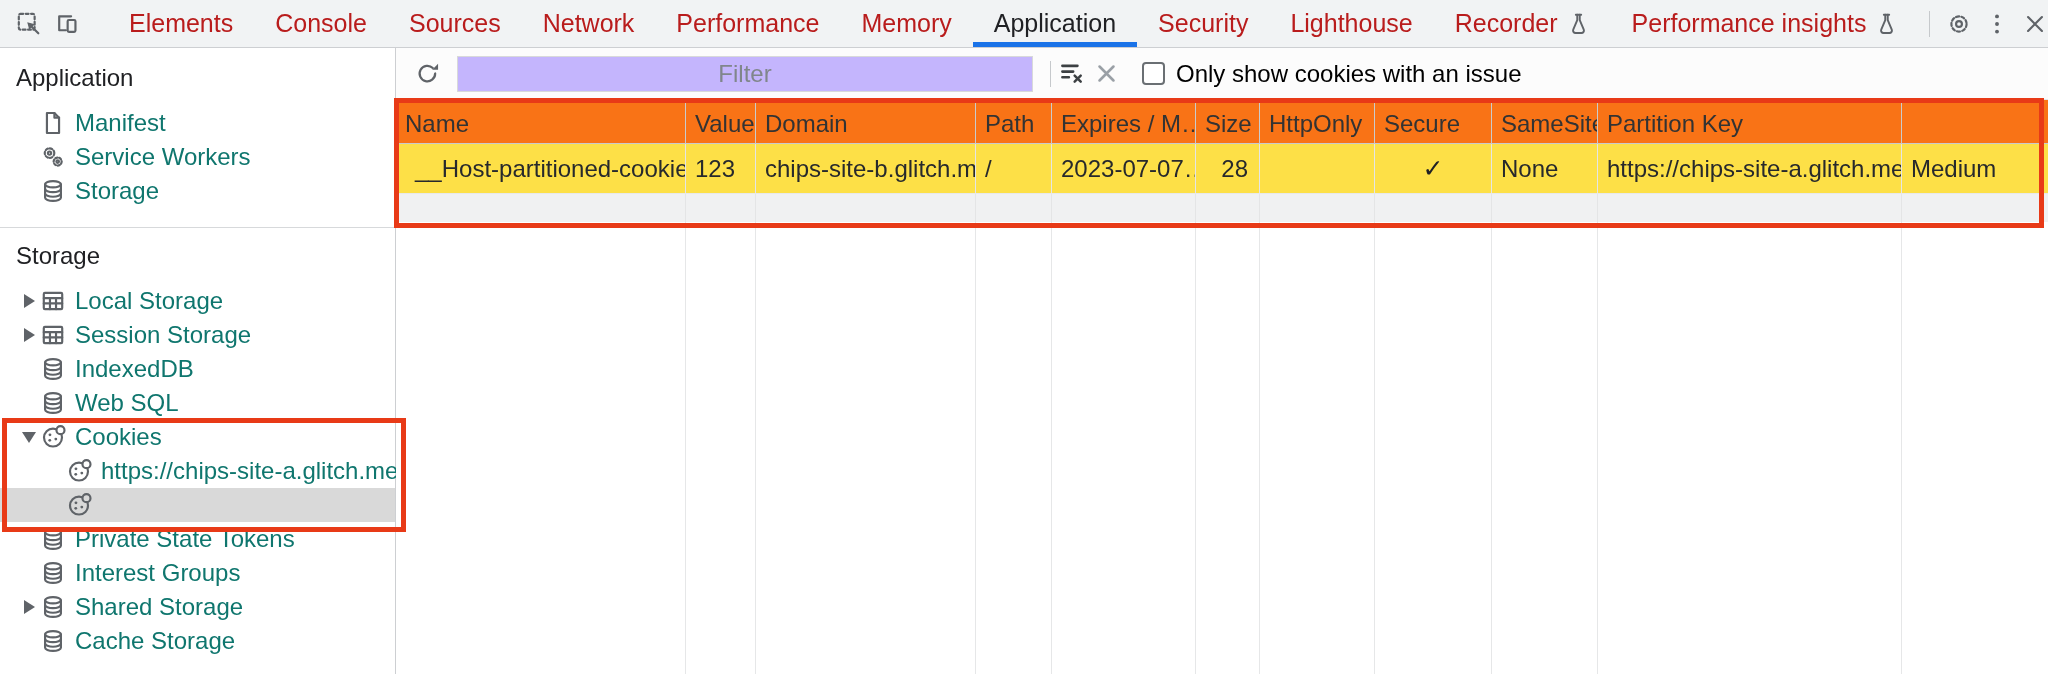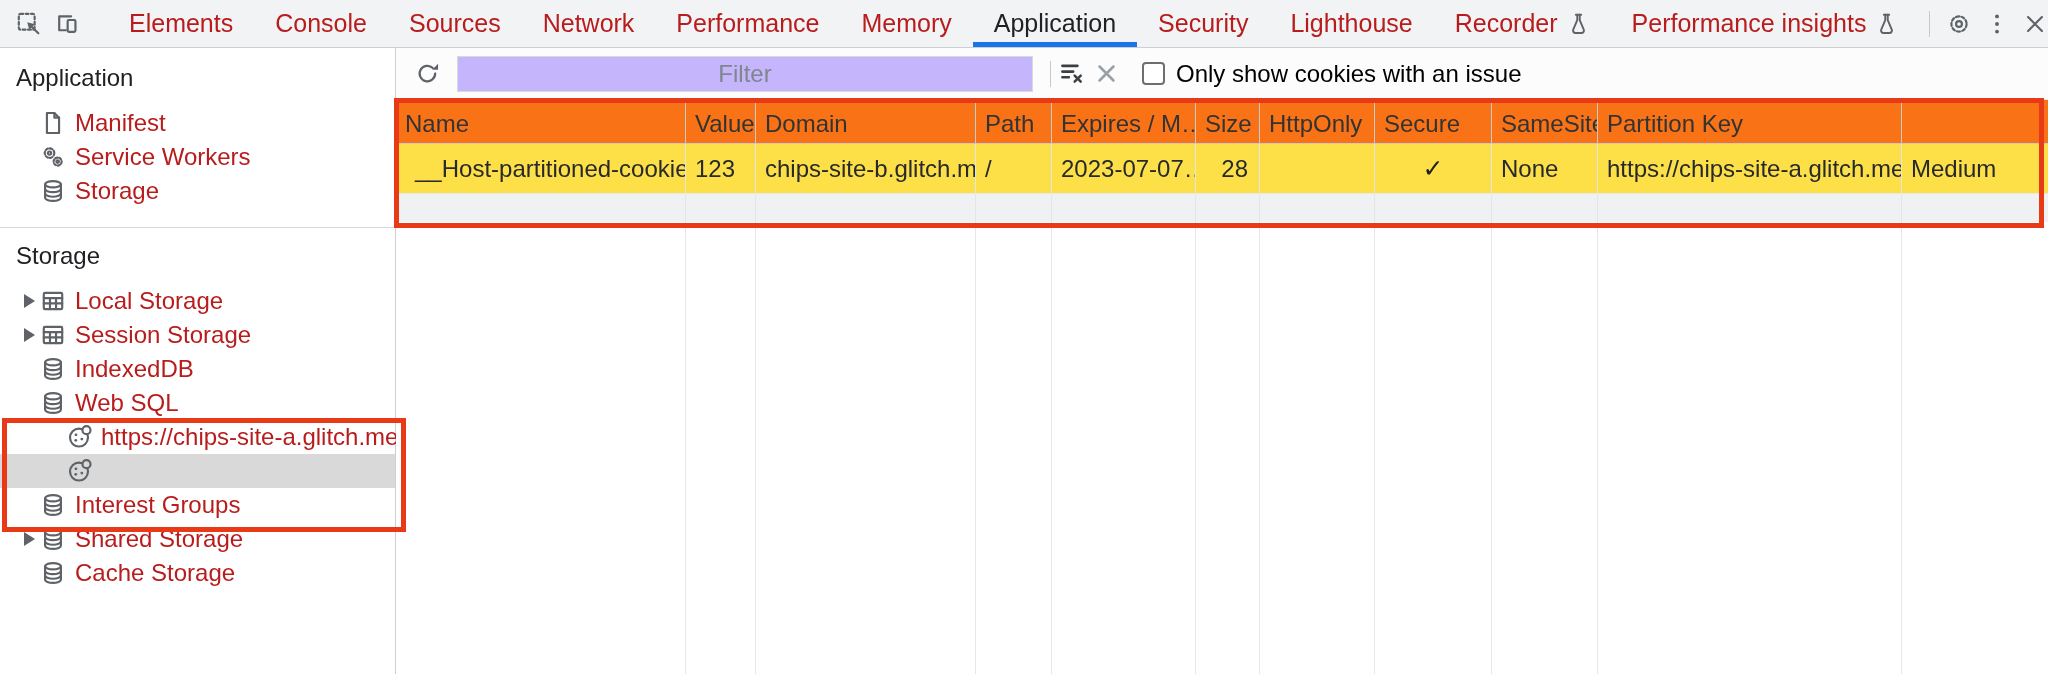--- a/index.html
+++ b/index.html
@@ -28,21 +28,21 @@
 
   
   .sidebar { width:396px; border-right:1px solid #cdcfd2; background:#fff; flex:none;
     padding-top:0; }
   .section { }
   .section.first { border-bottom:1px solid #d7d9db; padding-bottom:19px; }
   .section-title { font-size:24px; color:#202124; padding-left:16px; height:28px;
     line-height:28px; margin-top:16px; margin-bottom:14px; }
   .section.second .section-title { margin-top:14px; margin-bottom:14px; }
   .tree-item { height:34px; display:flex; align-items:center; padding-left:18px;
-    font-size:24px; color:#b91c1c; white-space:nowrap; }
+    font-size:24px; color:#0f766e; white-space:nowrap; }
   .tree-item.child { padding-left:44px; }
   .tree-item.selected { background:#d9d9d9; --icon-bg:#d9d9d9; }
   .arrow-slot { width:22px; flex:none; display:flex; align-items:center; justify-content:center; }
   .tri-right { width:0; height:0; border-left:11px solid #5f6368;
     border-top:7px solid transparent; border-bottom:7px solid transparent; }
   .tri-down { width:0; height:0; border-top:11px solid #5f6368;
     border-left:7px solid transparent; border-right:7px solid transparent; }
   .tree-icon { width:26px; height:26px; flex:none; margin-right:9px; }
   .tree-icon svg { width:26px; height:26px; }
 
@@ -273,44 +273,71 @@
           <span class="tree-icon">
             <svg viewBox="0 0 24 24">
               <ellipse cx="12" cy="5.8" rx="7.3" ry="2.9" stroke="#5f6368" fill="none" stroke-width="2" stroke-linecap="round" stroke-linejoin="round"></ellipse>
               <path d="M4.7 5.8v12.4c0 1.6 3.3 2.9 7.3 2.9s7.3-1.3 7.3-2.9V5.8" stroke="#5f6368" fill="none" stroke-width="2" stroke-linecap="round" stroke-linejoin="round"></path>
               <path d="M4.7 10.2c0 1.6 3.3 2.9 7.3 2.9s7.3-1.3 7.3-2.9" stroke="#5f6368" fill="none" stroke-width="2" stroke-linecap="round" stroke-linejoin="round"></path>
               <path d="M4.7 14.4c0 1.6 3.3 2.9 7.3 2.9s7.3-1.3 7.3-2.9" stroke="#5f6368" fill="none" stroke-width="2" stroke-linecap="round" stroke-linejoin="round"></path>
             </svg>
           </span>
           <span>Web SQL</span>
         </div>
-        <div class="tree-item child">
-          <span class="arrow-slot"></span>
+        <div class="tree-item">
+          <span class="arrow-slot">
+            <span class="tri-down"></span>
+          </span>
           <span class="tree-icon">
             <svg viewBox="0 0 24 24">
               <circle cx="12" cy="12.5" r="8.3" stroke="#5f6368" fill="none" stroke-width="2" stroke-linecap="round" stroke-linejoin="round"></circle>
               <circle cx="18.9" cy="5.7" r="3.7" fill="var(--icon-bg,#fff)" stroke="#5f6368" stroke-width="2" stroke-linecap="round" stroke-linejoin="round"></circle>
               <circle cx="9.2" cy="10" r="1.3" fill="#5f6368"></circle>
               <circle cx="14.6" cy="13.9" r="1.3" fill="#5f6368"></circle>
               <circle cx="9" cy="15.1" r="1.3" fill="#5f6368"></circle>
             </svg>
           </span>
-          <span>https://chips-site-a.glitch.me</span>
-        </div>
-        <div class="tree-item child selected">
+          <span>Cookies</span>
+        </div>
+        <div class="tree-item child">
           <span class="arrow-slot"></span>
           <span class="tree-icon">
             <svg viewBox="0 0 24 24">
               <circle cx="12" cy="12.5" r="8.3" stroke="#5f6368" fill="none" stroke-width="2" stroke-linecap="round" stroke-linejoin="round"></circle>
               <circle cx="18.9" cy="5.7" r="3.7" fill="var(--icon-bg,#fff)" stroke="#5f6368" stroke-width="2" stroke-linecap="round" stroke-linejoin="round"></circle>
               <circle cx="9.2" cy="10" r="1.3" fill="#5f6368"></circle>
               <circle cx="14.6" cy="13.9" r="1.3" fill="#5f6368"></circle>
               <circle cx="9" cy="15.1" r="1.3" fill="#5f6368"></circle>
             </svg>
           </span>
+          <span>https://chips-site-a.glitch.me</span>
+        </div>
+        <div class="tree-item child selected">
+          <span class="arrow-slot"></span>
+          <span class="tree-icon">
+            <svg viewBox="0 0 24 24">
+              <circle cx="12" cy="12.5" r="8.3" stroke="#5f6368" fill="none" stroke-width="2" stroke-linecap="round" stroke-linejoin="round"></circle>
+              <circle cx="18.9" cy="5.7" r="3.7" fill="var(--icon-bg,#fff)" stroke="#5f6368" stroke-width="2" stroke-linecap="round" stroke-linejoin="round"></circle>
+              <circle cx="9.2" cy="10" r="1.3" fill="#5f6368"></circle>
+              <circle cx="14.6" cy="13.9" r="1.3" fill="#5f6368"></circle>
+              <circle cx="9" cy="15.1" r="1.3" fill="#5f6368"></circle>
+            </svg>
+          </span>
+        </div>
+        <div class="tree-item">
+          <span class="arrow-slot"></span>
+          <span class="tree-icon">
+            <svg viewBox="0 0 24 24">
+              <ellipse cx="12" cy="5.8" rx="7.3" ry="2.9" stroke="#5f6368" fill="none" stroke-width="2" stroke-linecap="round" stroke-linejoin="round"></ellipse>
+              <path d="M4.7 5.8v12.4c0 1.6 3.3 2.9 7.3 2.9s7.3-1.3 7.3-2.9V5.8" stroke="#5f6368" fill="none" stroke-width="2" stroke-linecap="round" stroke-linejoin="round"></path>
+              <path d="M4.7 10.2c0 1.6 3.3 2.9 7.3 2.9s7.3-1.3 7.3-2.9" stroke="#5f6368" fill="none" stroke-width="2" stroke-linecap="round" stroke-linejoin="round"></path>
+              <path d="M4.7 14.4c0 1.6 3.3 2.9 7.3 2.9s7.3-1.3 7.3-2.9" stroke="#5f6368" fill="none" stroke-width="2" stroke-linecap="round" stroke-linejoin="round"></path>
+            </svg>
+          </span>
+          <span>Private State Tokens</span>
         </div>
         <div class="tree-item">
           <span class="arrow-slot"></span>
           <span class="tree-icon">
             <svg viewBox="0 0 24 24">
               <ellipse cx="12" cy="5.8" rx="7.3" ry="2.9" stroke="#5f6368" fill="none" stroke-width="2" stroke-linecap="round" stroke-linejoin="round"></ellipse>
               <path d="M4.7 5.8v12.4c0 1.6 3.3 2.9 7.3 2.9s7.3-1.3 7.3-2.9V5.8" stroke="#5f6368" fill="none" stroke-width="2" stroke-linecap="round" stroke-linejoin="round"></path>
               <path d="M4.7 10.2c0 1.6 3.3 2.9 7.3 2.9s7.3-1.3 7.3-2.9" stroke="#5f6368" fill="none" stroke-width="2" stroke-linecap="round" stroke-linejoin="round"></path>
               <path d="M4.7 14.4c0 1.6 3.3 2.9 7.3 2.9s7.3-1.3 7.3-2.9" stroke="#5f6368" fill="none" stroke-width="2" stroke-linecap="round" stroke-linejoin="round"></path>
             </svg>

